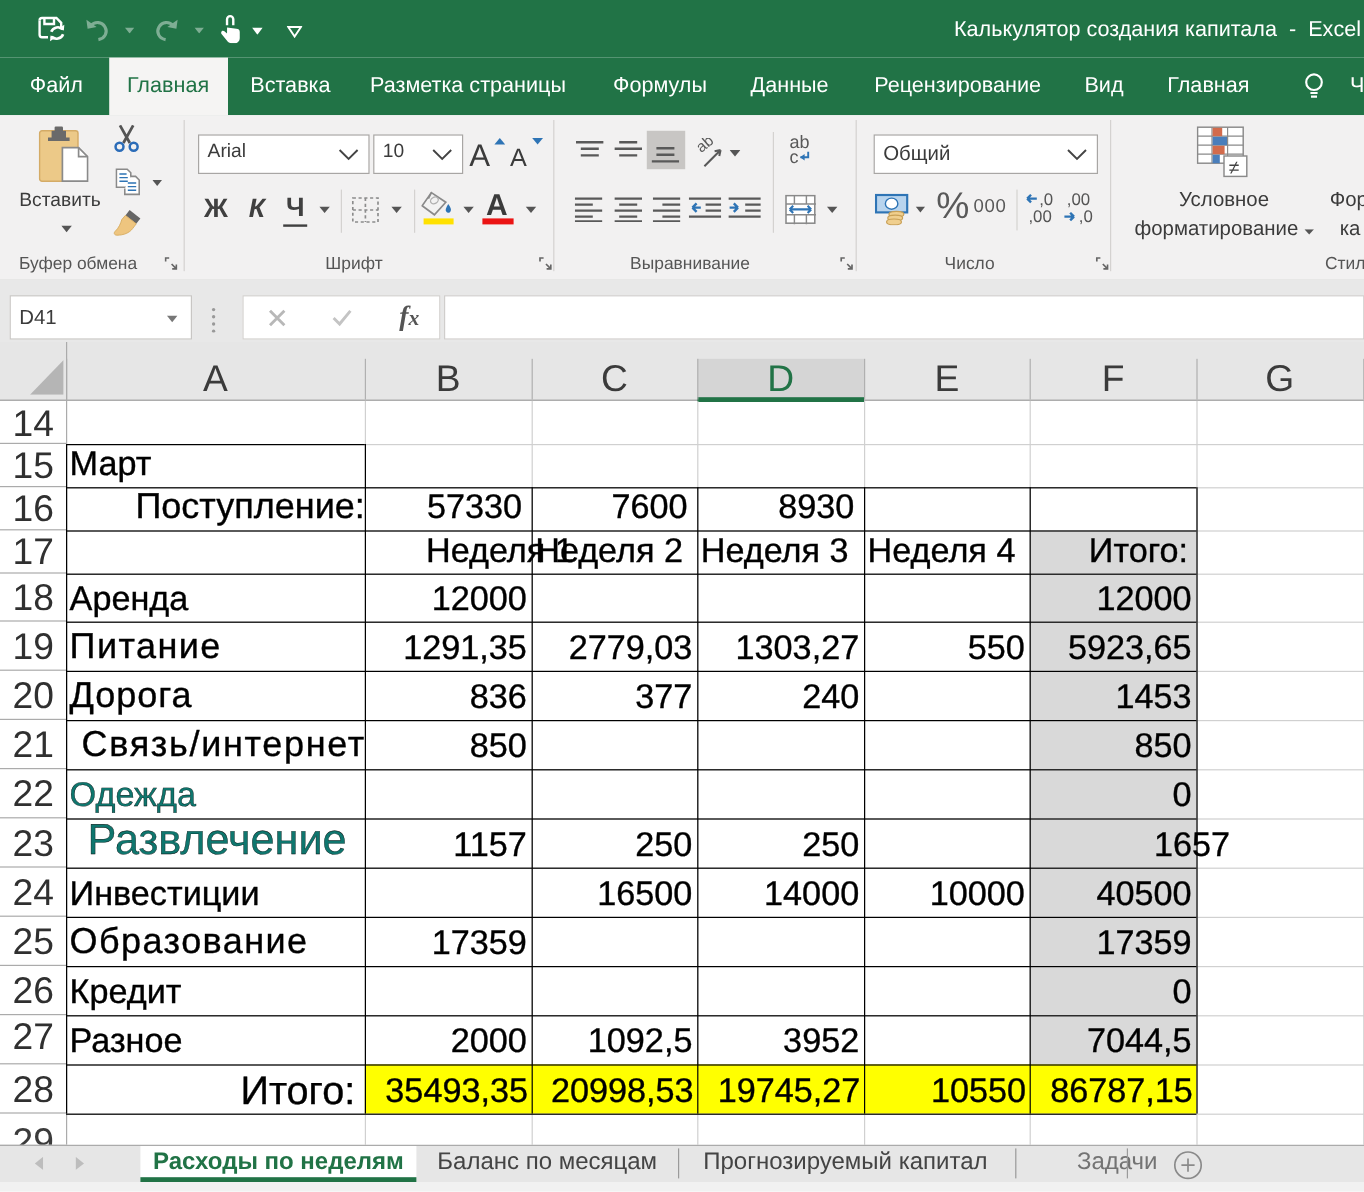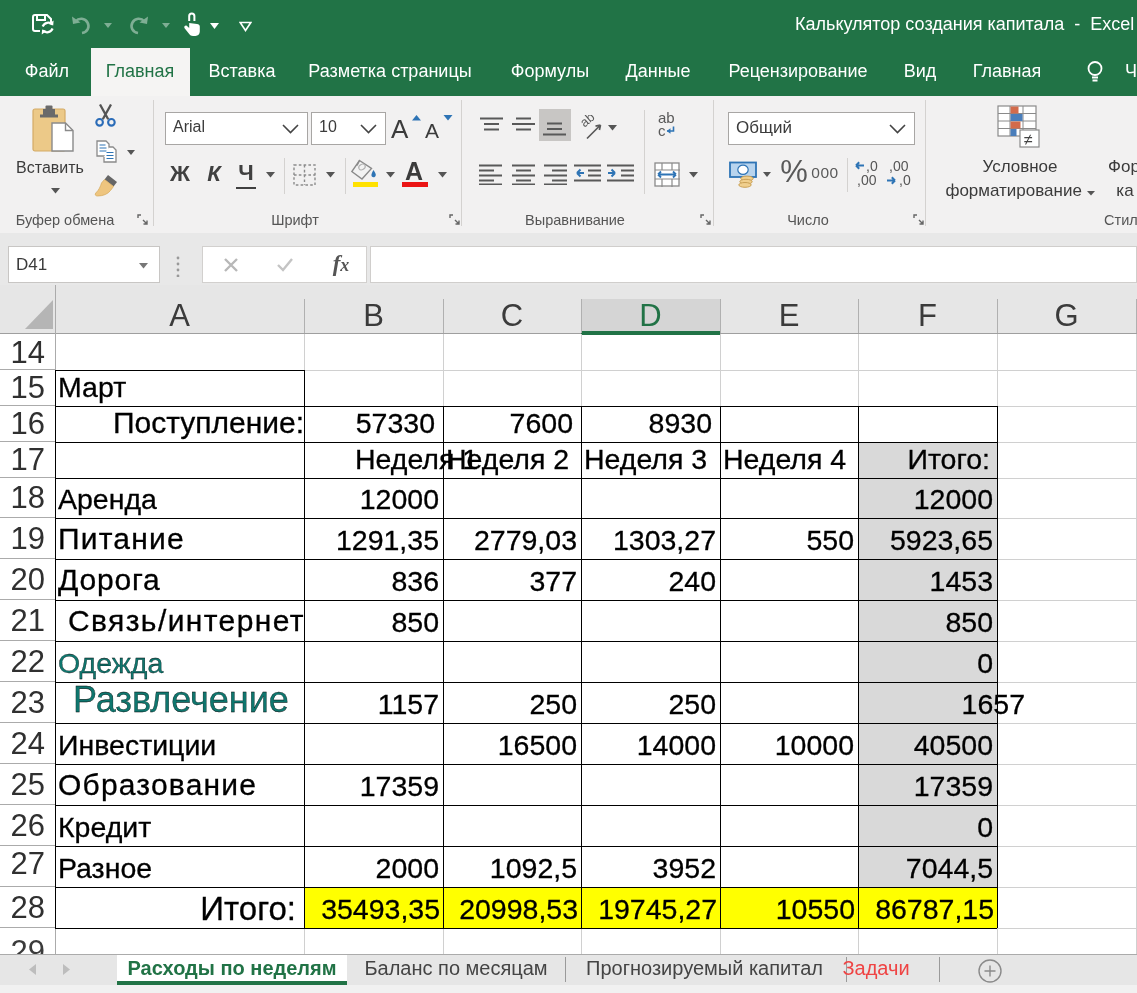--- a/index.html
+++ b/index.html
@@ -791,21 +791,21 @@
     <span>Расходы по неделям</span>
   </div>
 <div class="abs ct" style="left:347px;top:953px;width:218px;height:30px;color:#444;font-size:20px;">
     <span>Баланс по месяцам</span>
   </div>
 <div class="abs" style="left:565px;top:957px;width:1px;height:25px;background:#9a9a9a;"></div>
 <div class="abs ct" style="left:565px;top:953px;width:279px;height:30px;color:#444;font-size:20px;">
     <span>Прогнозируемый капитал</span>
   </div>
 <div class="abs" style="left:846px;top:957px;width:1px;height:25px;background:#9a9a9a;"></div>
-<div class="abs ct" style="left:829px;top:953px;width:94px;height:30px;color:#ef4444;font-size:20px;">
+<div class="abs ct" style="left:884px;top:953px;width:94px;height:30px;color:#737373;font-size:20px;">
     <span>Задачи</span>
   </div>
 <div class="abs" style="left:939px;top:957px;width:1px;height:25px;background:#9a9a9a;"></div>
 <div class="abs" style="left:977px;top:958px;width:26px;height:26px;">
     <svg width="26" height="26">
       <circle cx="13" cy="13" r="11" fill="none" stroke="#8a8a8a" stroke-width="1.4"></circle>
       <path d="M13 7.5 V18.5 M7.5 13 H18.5" stroke="#8a8a8a" stroke-width="1.4"></path>
     </svg>
   </div>
 </body></html>

